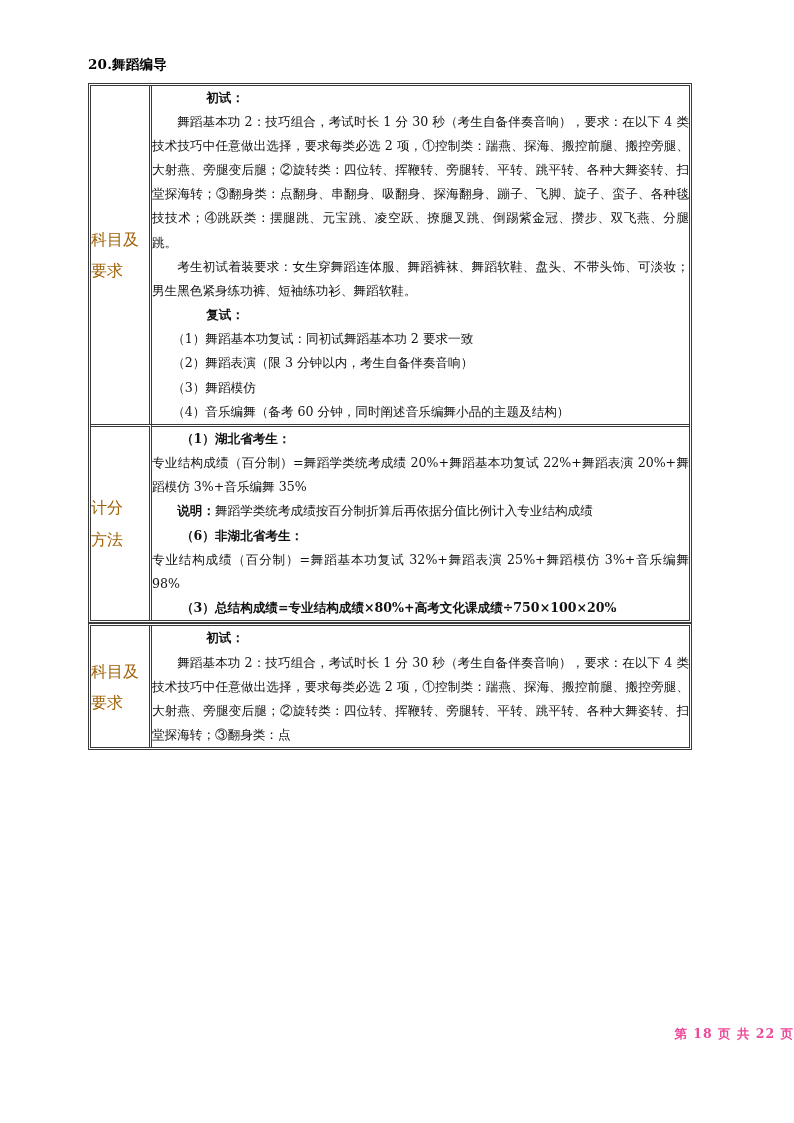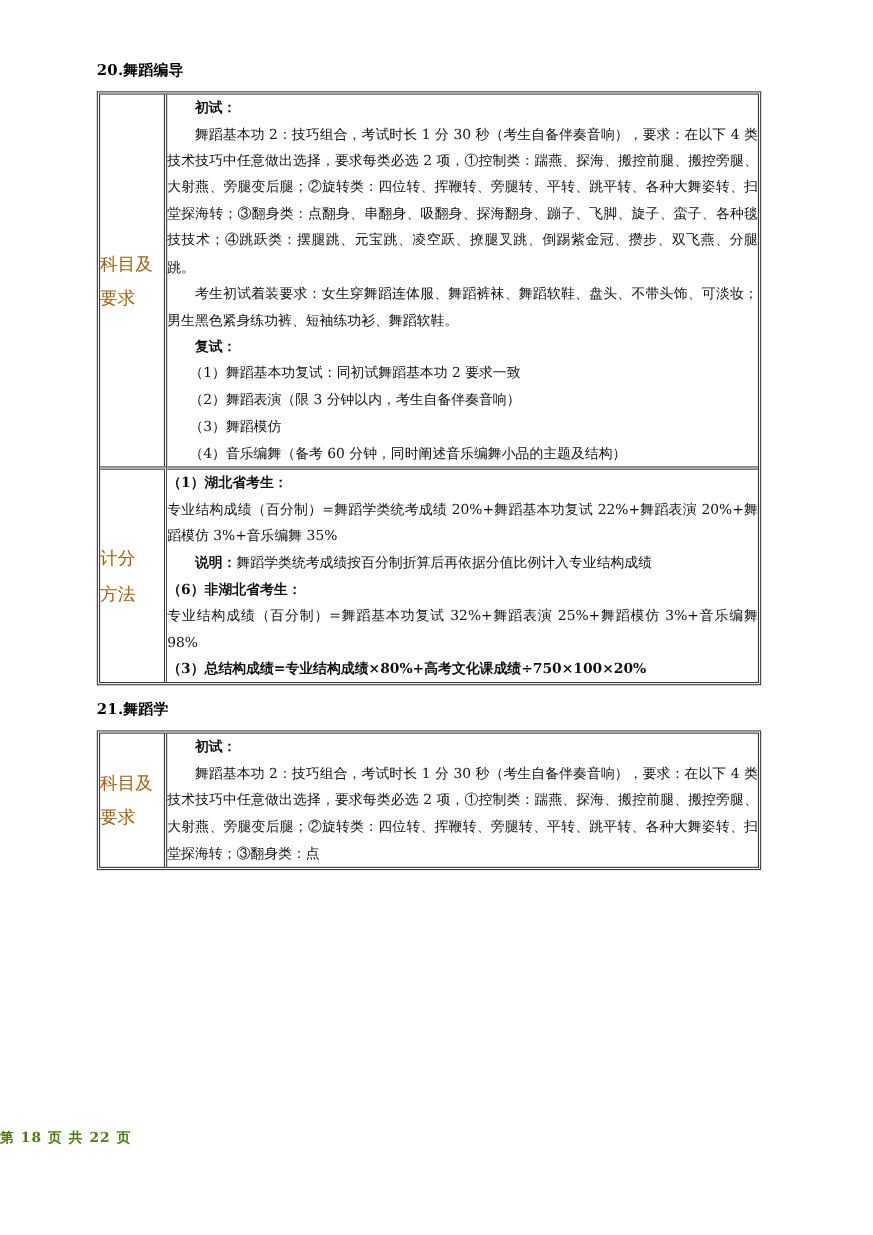--- a/index.html
+++ b/index.html
@@ -74,42 +74,43 @@
   .p {
     margin: 0;
     text-align: justify;
     text-justify: inter-ideograph;
   }
   .p.indent {
     text-indent: 2em;
   }
   .p.bold {
     font-weight: bold;
+    margin-left: 29px;
   }
   .p.hang {
     margin-left: 1.6em;
   }
   .p.flat {
     text-indent: 0;
   }
   .inline-bold {
     font-weight: bold;
     font-family: Liberation Serif, serif;
   }
 
   .footer {
     position: absolute;
     left: 0;
     top: 1026px;
     width: 794px;
-    text-align: left;
+    text-align: right;
     font-size: 12.5px;
     font-weight: bold;
     letter-spacing: 1px;
-    color: #4d7c0f;
+    color: #ec4899;
   }
 </style>
 </head>
 <body>
 
 <div class="page">
 
   <h2 class="section-heading">20.舞蹈编导</h2>
 
   <table class="doc-table">
@@ -141,21 +142,20 @@
           <p class="p flat">专业结构成绩（百分制）=舞蹈学类统考成绩 20%+舞蹈基本功复试 22%+舞蹈表演 20%+舞蹈模仿 3%+音乐编舞 35%</p>
           <p class="p indent"><span class="inline-bold">说明：</span><span>舞蹈学类统考成绩按百分制折算后再依据分值比例计入专业结构成绩</span></p>
           <p class="p flat bold">（6）非湖北省考生：</p>
           <p class="p flat">专业结构成绩（百分制）=舞蹈基本功复试 32%+舞蹈表演 25%+舞蹈模仿 3%+音乐编舞 98%</p>
           <p class="p flat bold">（3）总结构成绩=专业结构成绩×80%+高考文化课成绩÷750×100×20%</p>
         </td>
       </tr>
     </tbody>
   </table>
 
-  <h2 class="section-heading second">21.舞蹈学</h2>
 
   <table class="doc-table">
     <tbody>
       <tr>
         <td class="label-cell">
           <span class="lbl-line">科目及</span>
           <span class="lbl-line">要求</span>
         </td>
         <td class="content-cell">
           <p class="p indent bold">初试：</p>

